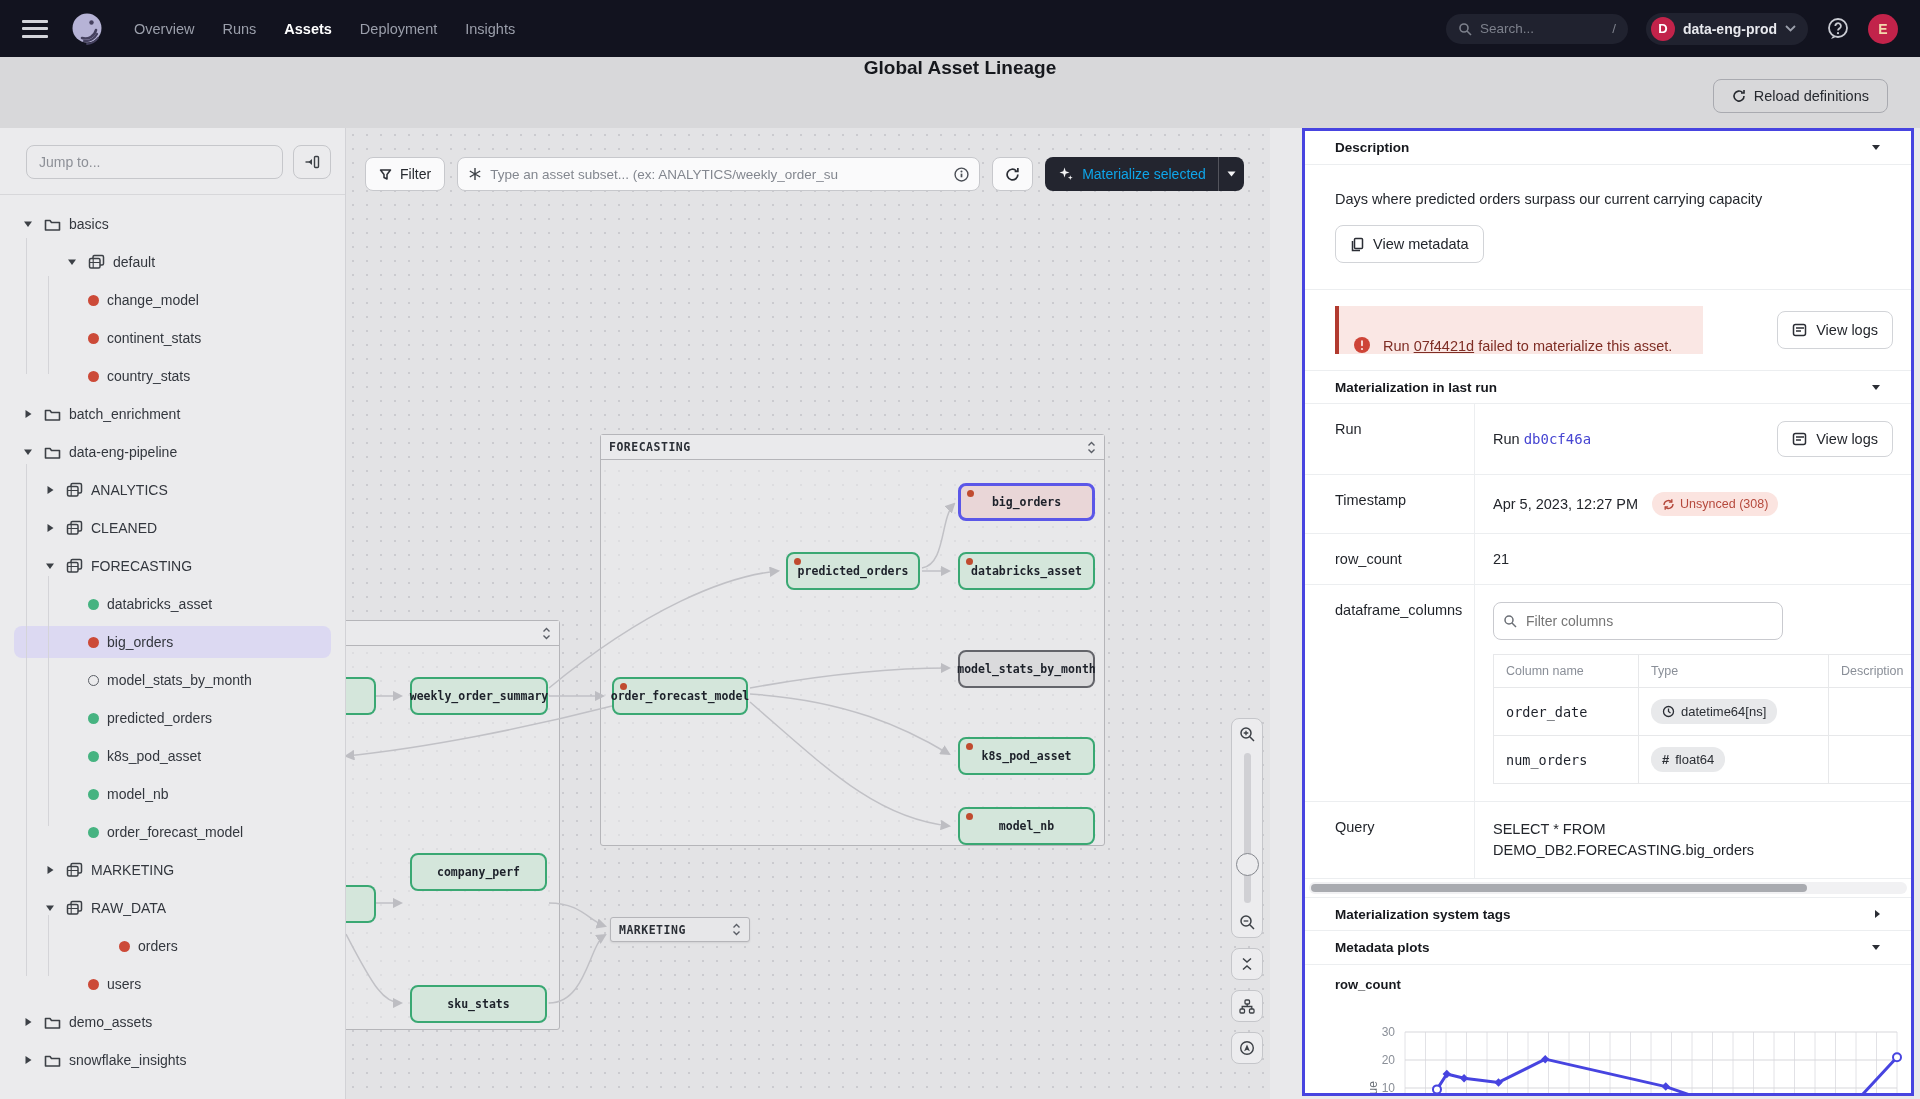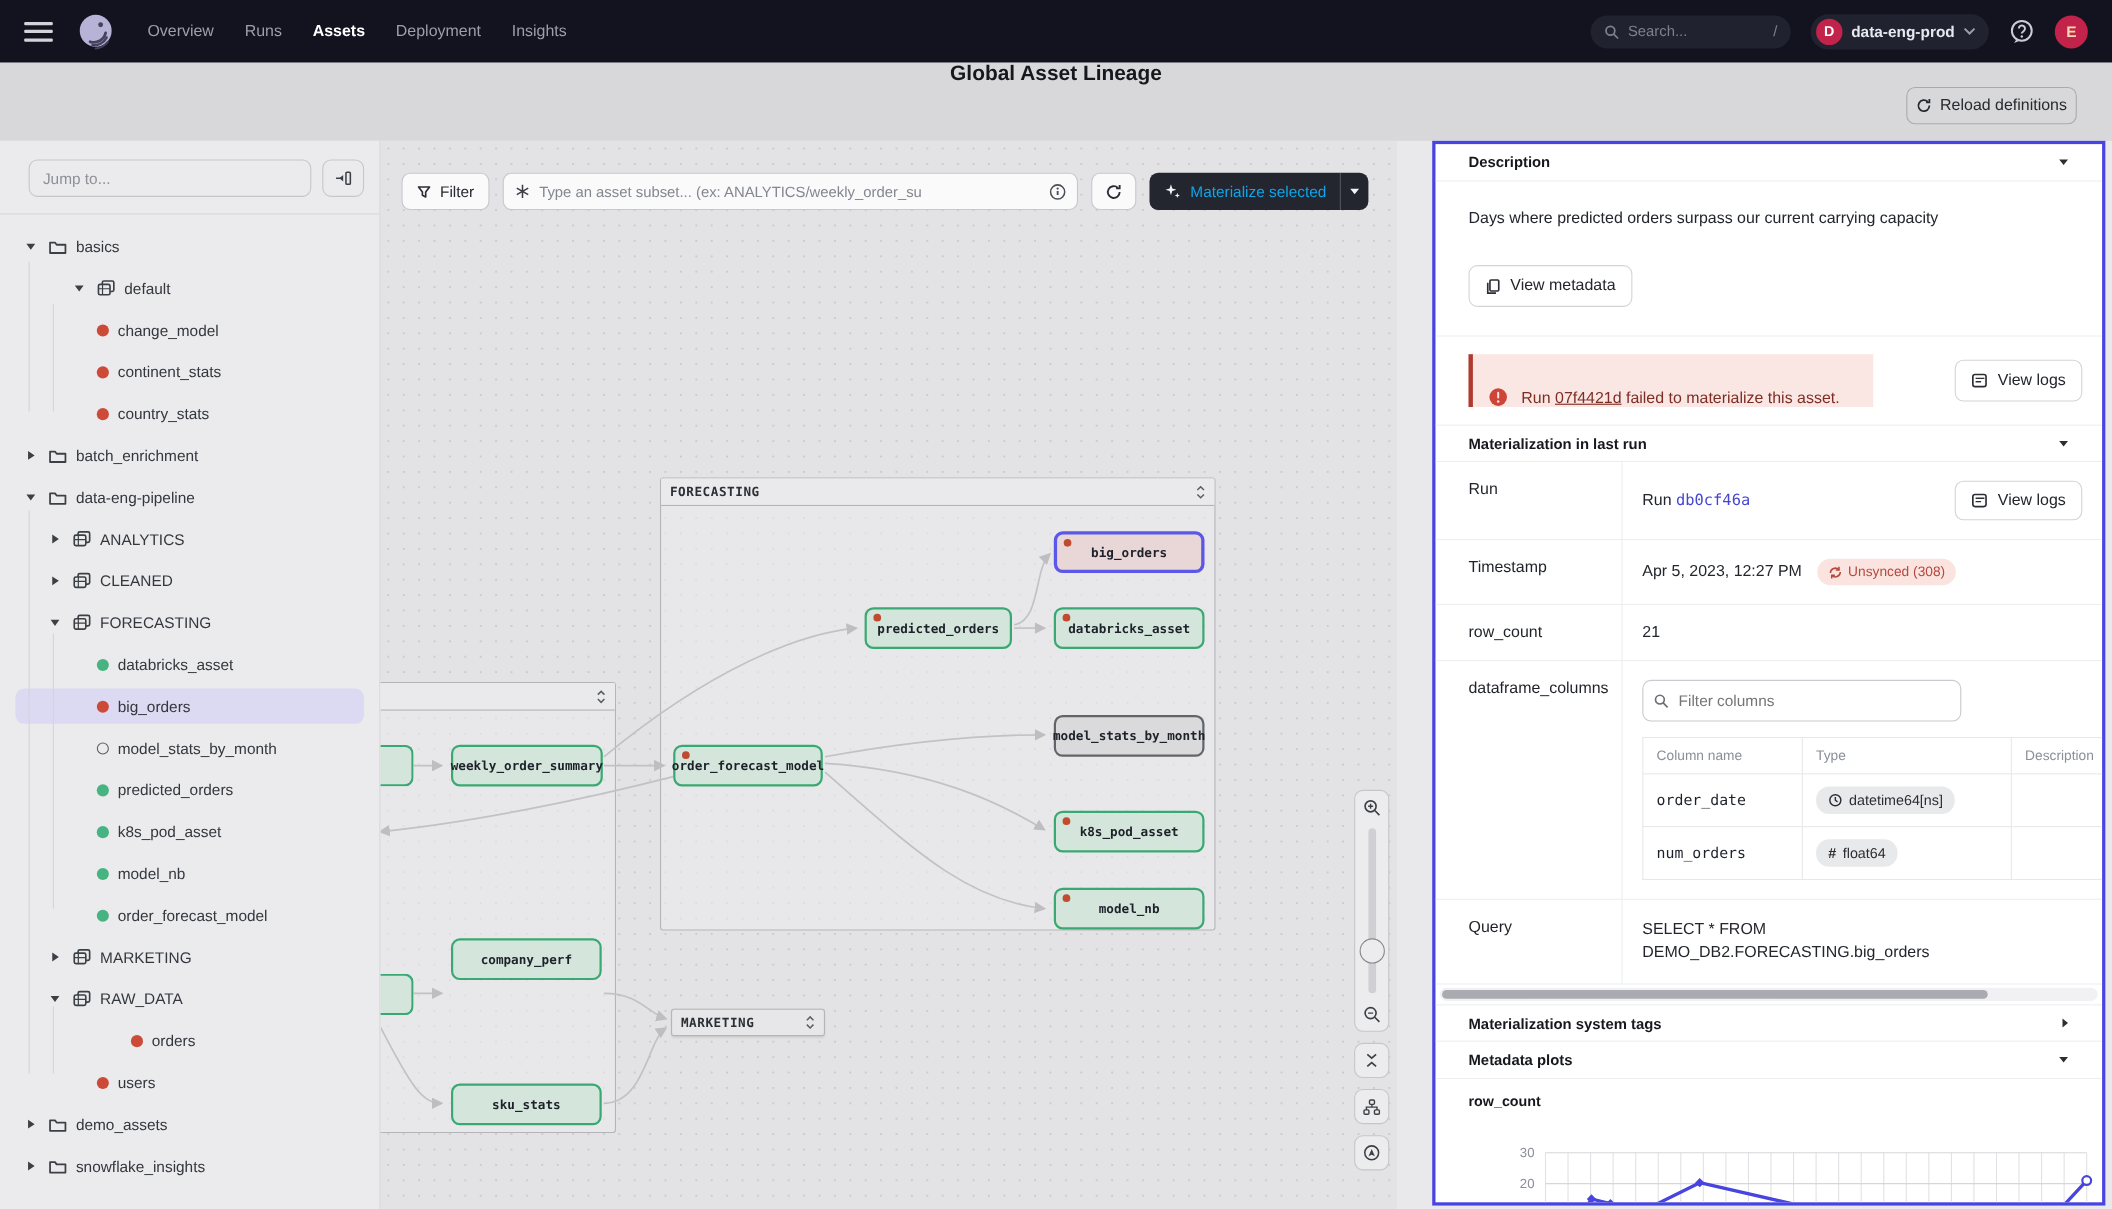--- a/index.html
+++ b/index.html
@@ -20,21 +20,21 @@
   .search-pill { width:182px; height:30px; border-radius:15px; background:#20222f; display:flex; align-items:center; padding:0 12px; color:#7d818c; font-size:13.5px; gap:8px; }
   .search-pill .slash { margin-left:auto; color:#7d818c; }
   .deploy-pill { height:32px; border-radius:16px; background:#20222f; display:flex; align-items:center; gap:8px; padding:0 12px 0 5px; cursor:pointer; }
   .d-circle { width:24px; height:24px; border-radius:50%; background:#c2234a; color:#fff; font-size:13px; font-weight:bold; display:flex; align-items:center; justify-content:center; }
   .deploy-name { color:#e8e9ee; font-size:14px; font-weight:bold; }
   .avatar { width:30px; height:30px; border-radius:50%; background:#c2234a; color:#f3d9ac; font-weight:bold; font-size:14px; display:flex; align-items:center; justify-content:center; cursor:pointer; }
 
   
   .pagebar { position:absolute; left:0; top:57px; width:1920px; height:71px; background:#d8d8da; display:flex; align-items:center; padding:0 32px;flex-direction:column; }
   .page-title { font-size:19px; font-weight:bold; color:#16181d; }
-  .reload-btn { margin-left:auto; height:34px; border:1px solid #a9aab0; border-radius:8px; display:flex; align-items:center; gap:8px; padding:0 8px; font-size:14.5px; color:#26292f; cursor:pointer; background:transparent; }
+  .reload-btn { margin-left:auto; height:34px; border:1px solid #a9aab0; border-radius:8px; display:flex; align-items:center; gap:8px; padding:0 18px; font-size:14.5px; color:#26292f; cursor:pointer; background:transparent; }
 
   
   .sidebar { position:absolute; left:0; top:128px; width:346px; height:971px; background:#ebebed; border-right:1px solid #d2d2d6; overflow:hidden; }
   .jump-row { display:flex; gap:10px; padding:17px 14px 15px 26px; border-bottom:1px solid #d7d7da; }
   .jump-input { flex:1; height:34px; border:1px solid #c6c7cb; border-radius:8px; background:transparent; padding:0 12px; font-size:14px; color:#3a3e45; outline:none; }
   .jump-input::placeholder { color:#8d9097; }
   .collapse-btn { width:38px; height:34px; border:1px solid #c6c7cb; border-radius:8px; display:flex; align-items:center; justify-content:center; cursor:pointer; }
   #tree { position:relative; padding-top:10px; }
   .tree-row { position:relative; height:38px; display:flex; align-items:center; gap:8px; font-size:14px; color:#33373e; cursor:pointer; }
   .tree-row .slot { width:16px; display:flex; justify-content:center; flex:none; }
@@ -599,21 +599,21 @@
   <div class="p-head">
     <span>Description</span>
     <span class="chev">
         <svg width="10" height="7">
           <path d="M1 1h8L5 6z" fill="#2b2e35"></path>
         </svg>
       </span>
   </div>
   <div class="desc-body">
     <div class="desc-text">Days where predicted orders surpass our current carrying capacity</div>
-    <button class="btn" style="margin-top:34px;">
+    <button class="btn" style="margin-top:18px;">
       <svg width="14" height="15">
           <rect x="4.5" y="1.5" width="8" height="10" rx="1" fill="none" stroke="#2b2e35" stroke-width="1.5"></rect>
           <path d="M2.5 4v9.5h7.5" fill="none" stroke="#2b2e35" stroke-width="1.5"></path>
         </svg>
       <span>View metadata</span>
     </button>
   </div>
   <div style="border-top:1px solid #eceef0;"></div>
   <div class="alert-row">
     <div class="alert-box">

